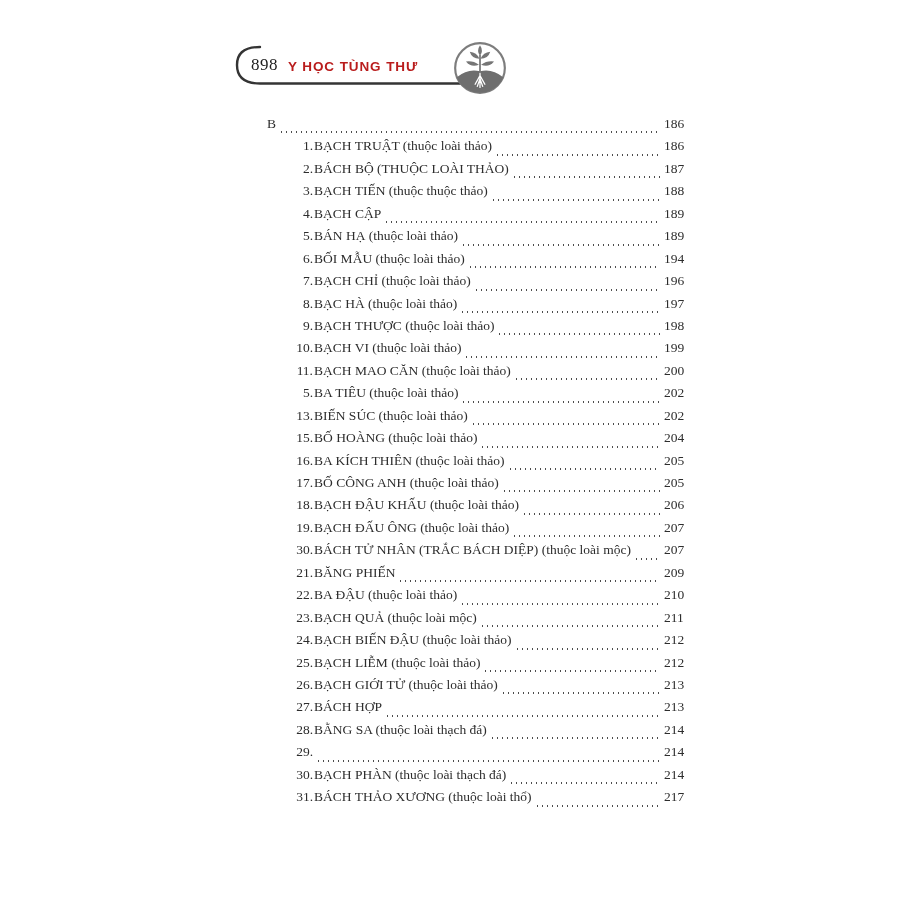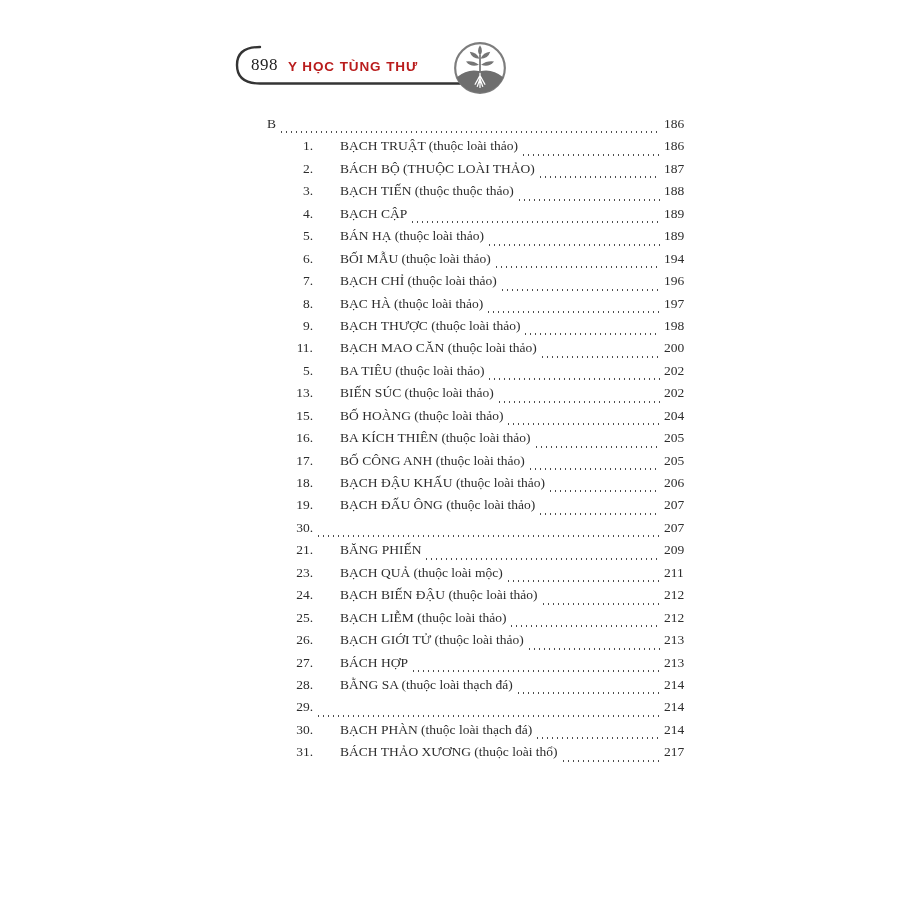--- a/index.html
+++ b/index.html
@@ -18,21 +18,21 @@
     font-size:13.5px;font-weight:600;letter-spacing:0.9px;color:#b91c1c;
   }
   .hdr-logo{position:absolute;left:453px;top:41px;width:54px;height:54px;}
   
   .toc{
     position:absolute;left:267px;top:116px;width:423px;
     font-size:13.5px;color:#2d2d2d;
   }
   .toc-row{display:flex;align-items:baseline;height:22.45px;}
   .toc-row .num{flex:none;width:46px;text-align:right;}
-  .toc-row .title{flex:none;margin-left:27px;white-space:nowrap;}
+  .toc-row .title{flex:none;margin-left:1px;white-space:nowrap;}
   .toc-row .leader{
     flex:1 1 auto;min-width:8px;align-self:stretch;margin:0 4px 0 3px;
     background:radial-gradient(circle,#4d4d4d 0.9px,transparent 1.1px) left calc(100% - 5px)/5px 2px repeat-x;
   }
   .toc-row .page{flex:none;min-width:26px;text-align:left;}
   .section-row .section-letter{flex:none;}
 </style>
 </head>
 <body>
 
@@ -122,20 +122,26 @@
     <span class="page">197</span>
   </div>
 
   <div class="toc-row">
     <span class="num">9.</span>
     <span class="title">BẠCH THƯỢC (thuộc loài thảo)</span>
     <span class="leader"></span>
     <span class="page">198</span>
   </div>
 
+  <div class="toc-row">
+    <span class="num">10.</span>
+    <span class="title">BẠCH VI (thuộc loài thảo)</span>
+    <span class="leader"></span>
+    <span class="page">199</span>
+  </div>
 
   <div class="toc-row">
     <span class="num">11.</span>
     <span class="title">BẠCH MAO CĂN (thuộc loài thảo)</span>
     <span class="leader"></span>
     <span class="page">200</span>
   </div>
 
   <div class="toc-row">
     <span class="num">5.</span>
@@ -182,31 +188,38 @@
 
   <div class="toc-row">
     <span class="num">19.</span>
     <span class="title">BẠCH ĐẤU ÔNG (thuộc loài thảo)</span>
     <span class="leader"></span>
     <span class="page">207</span>
   </div>
 
   <div class="toc-row">
     <span class="num">30.</span>
+    <span class="title">BÁCH TỬ NHÂN (TRẮC BÁCH DIỆP) (thuộc loài mộc)</span>
     <span class="leader"></span>
     <span class="page">207</span>
   </div>
 
   <div class="toc-row">
     <span class="num">21.</span>
     <span class="title">BĂNG PHIẾN</span>
     <span class="leader"></span>
     <span class="page">209</span>
   </div>
 
+  <div class="toc-row">
+    <span class="num">22.</span>
+    <span class="title">BA ĐẬU (thuộc loài thảo)</span>
+    <span class="leader"></span>
+    <span class="page">210</span>
+  </div>
 
   <div class="toc-row">
     <span class="num">23.</span>
     <span class="title">BẠCH QUẢ (thuộc loài mộc)</span>
     <span class="leader"></span>
     <span class="page">211</span>
   </div>
 
   <div class="toc-row">
     <span class="num">24.</span>

